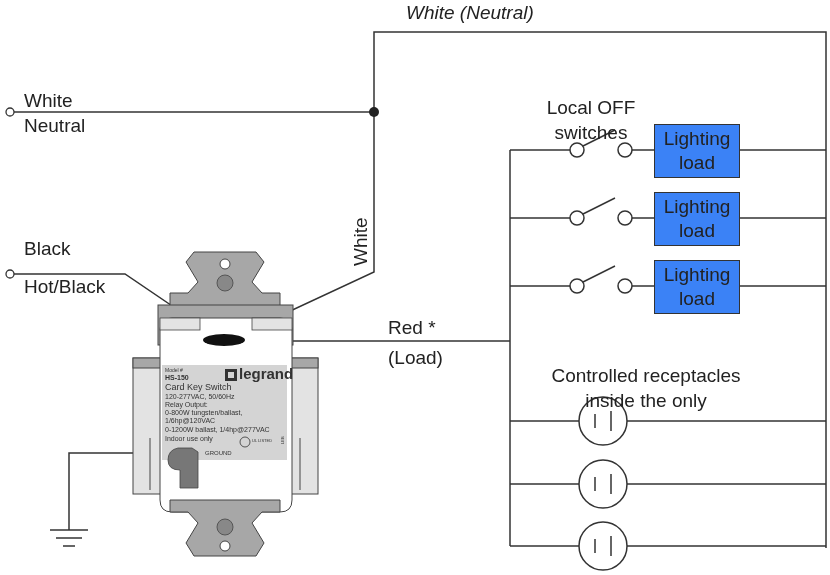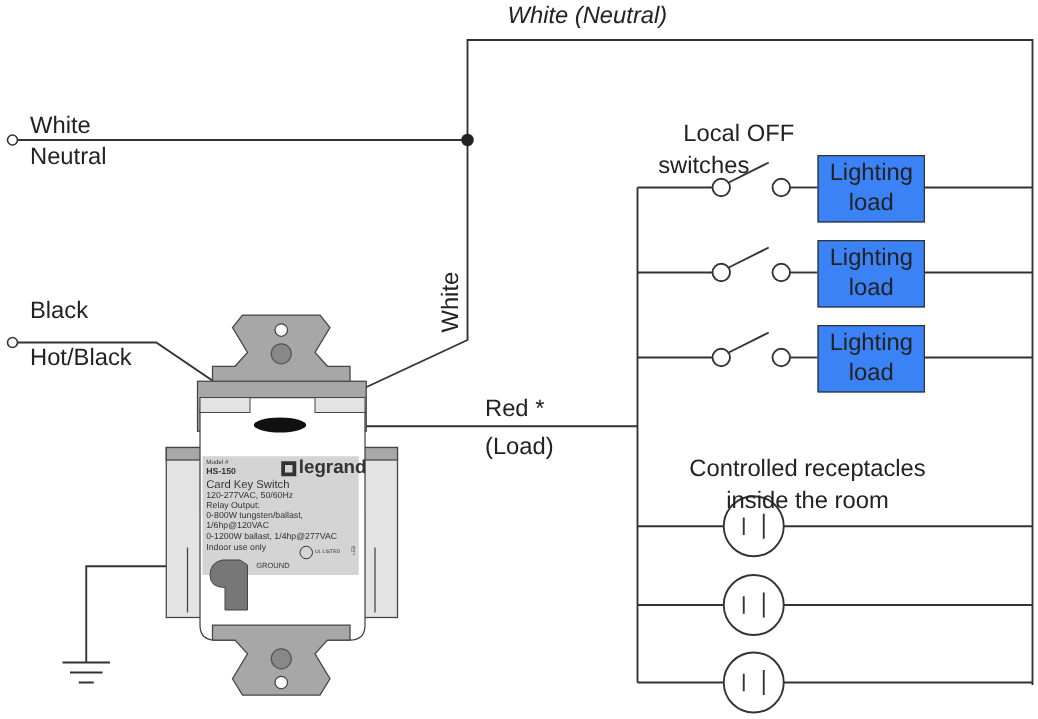--- a/index.html
+++ b/index.html
@@ -129,37 +129,37 @@
 
 <div class="lbl" style="left:24px;top:238px;">Black</div>
 <div class="lbl" style="left:24px;top:276px;">Hot/Black</div>
 
 <div class="lbl vert" style="left:350px;top:266px;">White</div>
 
 <div class="lbl" style="left:388px;top:317px;">Red *</div>
 <div class="lbl" style="left:388px;top:347px;">(Load)</div>
 
 <div class="lbl lbl-c" style="left:532px;top:70px;width:118px;">Local OFF</div>
-<div class="lbl lbl-c" style="left:504px;top:95px;width:118px;">switches</div>
+<div class="lbl lbl-c" style="left:532px;top:95px;width:118px;">switches</div>
 
 <div class="box" style="left:654px;top:124px;width:86px;height:54px;">
   <div>Lighting</div>
   <div>load</div>
 </div>
 <div class="box" style="left:654px;top:192px;width:86px;height:54px;">
   <div>Lighting</div>
   <div>load</div>
 </div>
 <div class="box" style="left:654px;top:260px;width:86px;height:54px;">
   <div>Lighting</div>
   <div>load</div>
 </div>
 
 <div class="lbl lbl-c" style="left:530px;top:338px;width:232px;">Controlled receptacles</div>
-<div class="lbl lbl-c" style="left:530px;top:363px;width:232px;">inside the room</div>
+<div class="lbl lbl-c" style="left:530px;top:363px;width:232px;">inside the only</div>
 
 <div class="devlabel" style="left:165px;top:367px;font-size:5px;line-height:6px;">Model #</div>
 <div class="devlabel" style="left:165px;top:374px;font-weight:bold;font-size:7px;line-height:8px;">HS-150</div>
 <div class="devlabel" style="left:239px;top:366px;font-weight:bold;font-size:15px;line-height:16px;color:#333;">legrand</div>
 <div class="devlabel" style="left:165px;top:382px;font-size:9px;line-height:10px;">Card Key Switch</div>
 <div class="devlabel" style="left:165px;top:393px;font-size:7px;line-height:8px;">120-277VAC, 50/60Hz</div>
 <div class="devlabel" style="left:165px;top:401px;font-size:7px;line-height:8px;">Relay Output:</div>
 <div class="devlabel" style="left:165px;top:409px;font-size:7px;line-height:8px;">0-800W tungsten/ballast,</div>
 <div class="devlabel" style="left:165px;top:417px;font-size:7px;line-height:8px;">1/6hp@120VAC</div>
 <div class="devlabel" style="left:165px;top:426px;font-size:7px;line-height:8px;">0-1200W ballast, 1/4hp@277VAC</div>

